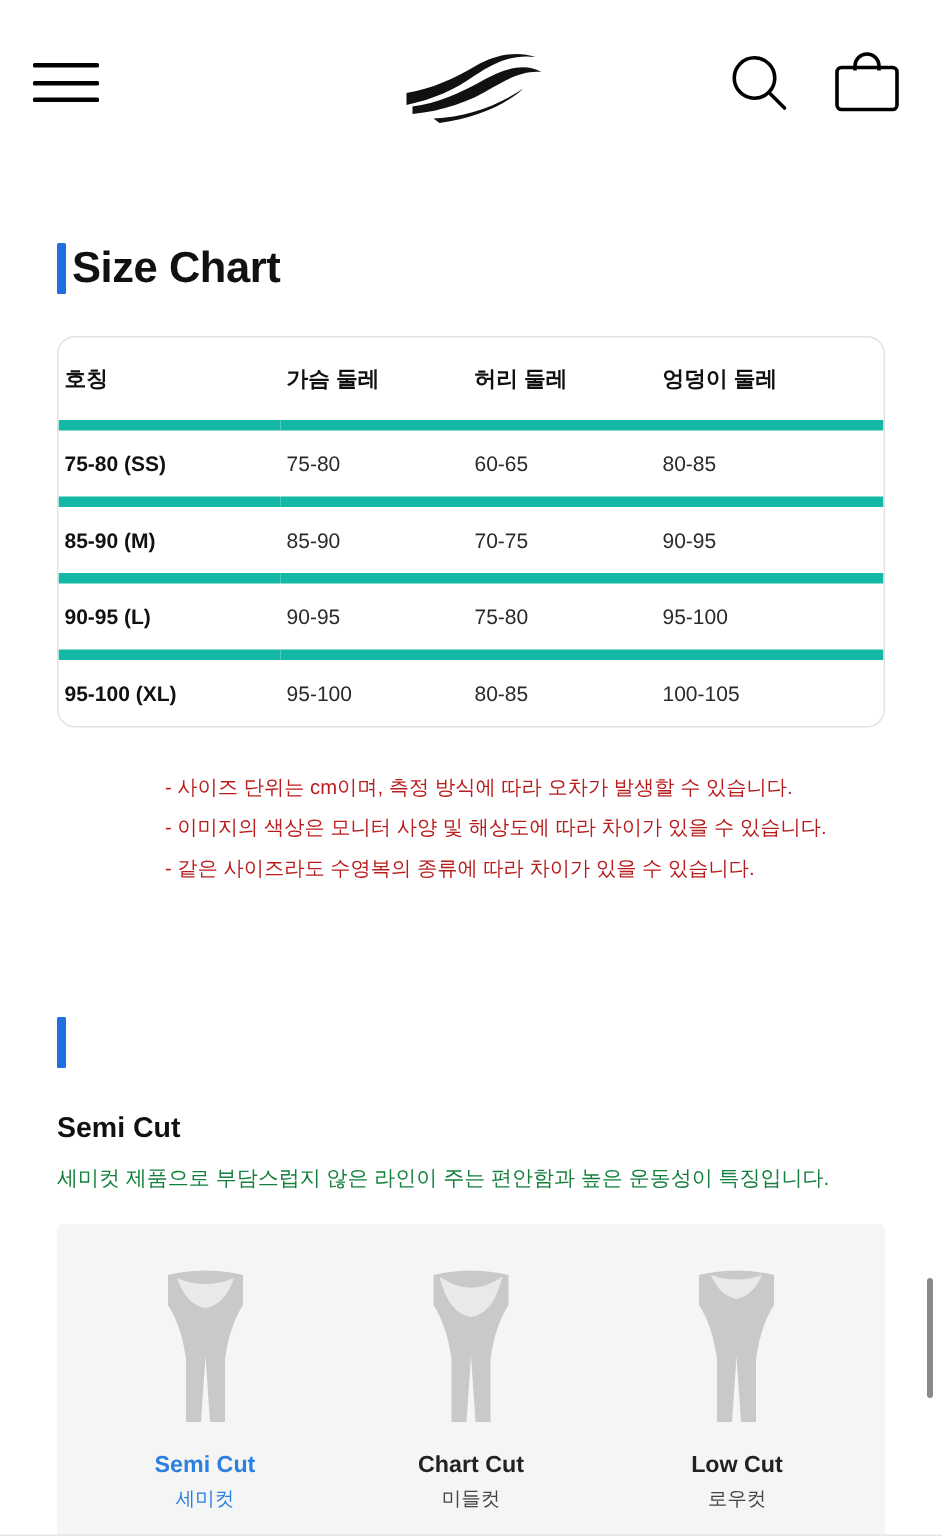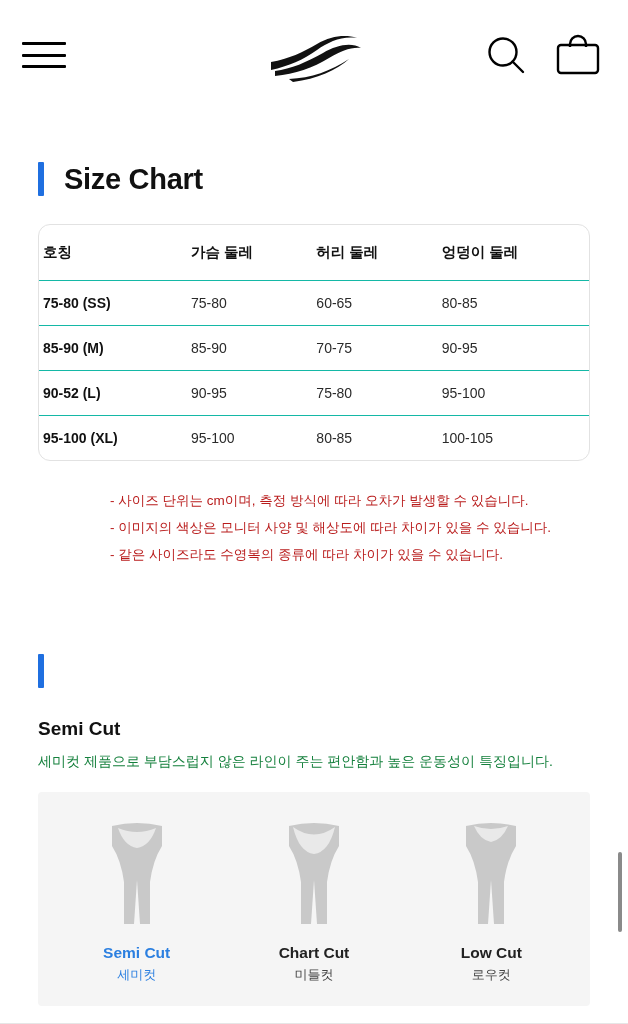--- a/index.html
+++ b/index.html
@@ -68,21 +68,21 @@
 
   
   .page {
     padding: 0 38px;
     position: relative;
   }
 
   .section-title {
     display: flex;
     align-items: center;
-    gap: 20px;
+    gap: 4px;
     margin-top: 52px;
   }
   .section-bar {
     width: 6px;
     height: 34px;
     background: #1f6fe0;
     border-radius: 1px;
   }
   .section-title h2 {
     margin: 0;
@@ -112,21 +112,21 @@
     font-weight: 400;
     color: #2a2a2a;
   }
   table.size-table thead th {
     font-weight: 700;
     font-size: 14.5px;
     padding: 18px 4px;
     color: #111;
   }
   table.size-table tbody tr {
-    border-top: 1px solid #14b8a6;
+    border-top: 7px solid #14b8a6;
   }
   table.size-table tbody td:first-child {
     font-weight: 700;
     color: #111;
   }
 
   .notes {
     margin-top: 26px;
     padding-left: 72px;
     font-size: 13.5px;
@@ -267,21 +267,21 @@
           <td>60-65</td>
           <td>80-85</td>
         </tr>
         <tr>
           <td>85-90 (M)</td>
           <td>85-90</td>
           <td>70-75</td>
           <td>90-95</td>
         </tr>
         <tr>
-          <td>90-52 (L)</td>
+          <td>90-95 (L)</td>
           <td>90-95</td>
           <td>75-80</td>
           <td>95-100</td>
         </tr>
         <tr>
           <td>95-100 (XL)</td>
           <td>95-100</td>
           <td>80-85</td>
           <td>100-105</td>
         </tr>

